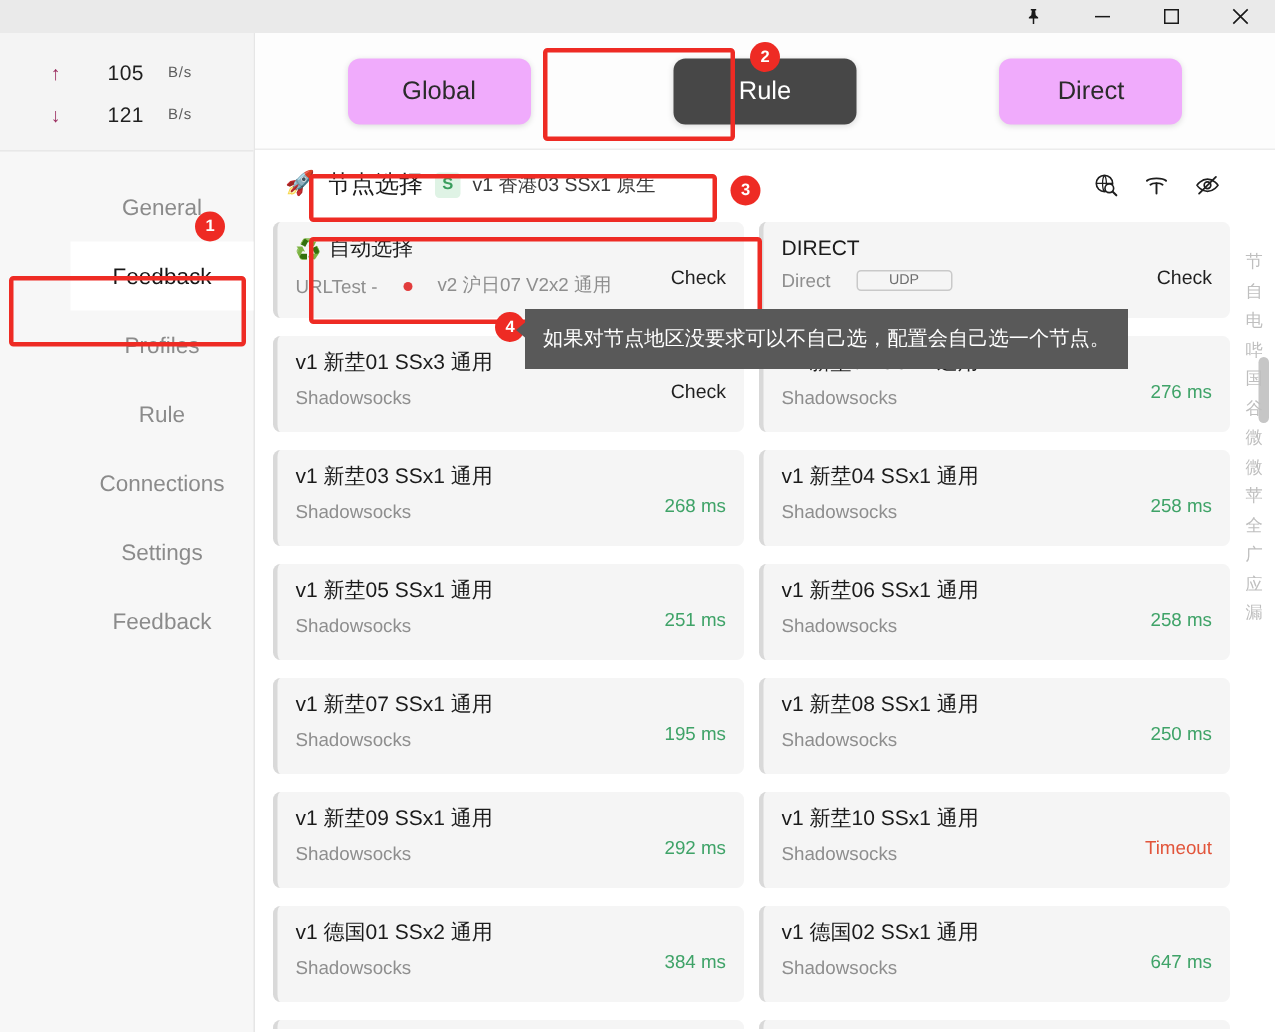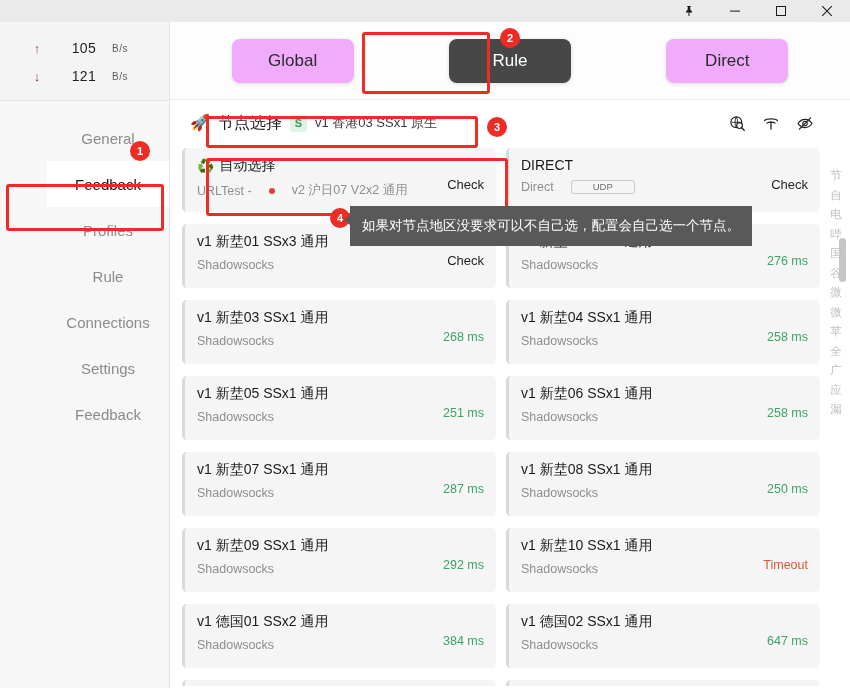--- a/index.html
+++ b/index.html
@@ -524,21 +524,21 @@
           </div>
           <div class="proxy-card">
             <div class="pc-body">
               <div class="pc-title">
                 <span>v1 新坓07 SSx1 通用</span>
               </div>
               <div class="pc-sub">
                 <span>Shadowsocks</span>
               </div>
             </div>
-            <div class="pc-right lat-ok">287 ms</div>
+            <div class="pc-right lat-ok">195 ms</div>
           </div>
           <div class="proxy-card">
             <div class="pc-body">
               <div class="pc-title">
                 <span>v1 新坓08 SSx1 通用</span>
               </div>
               <div class="pc-sub">
                 <span>Shadowsocks</span>
               </div>
             </div>

